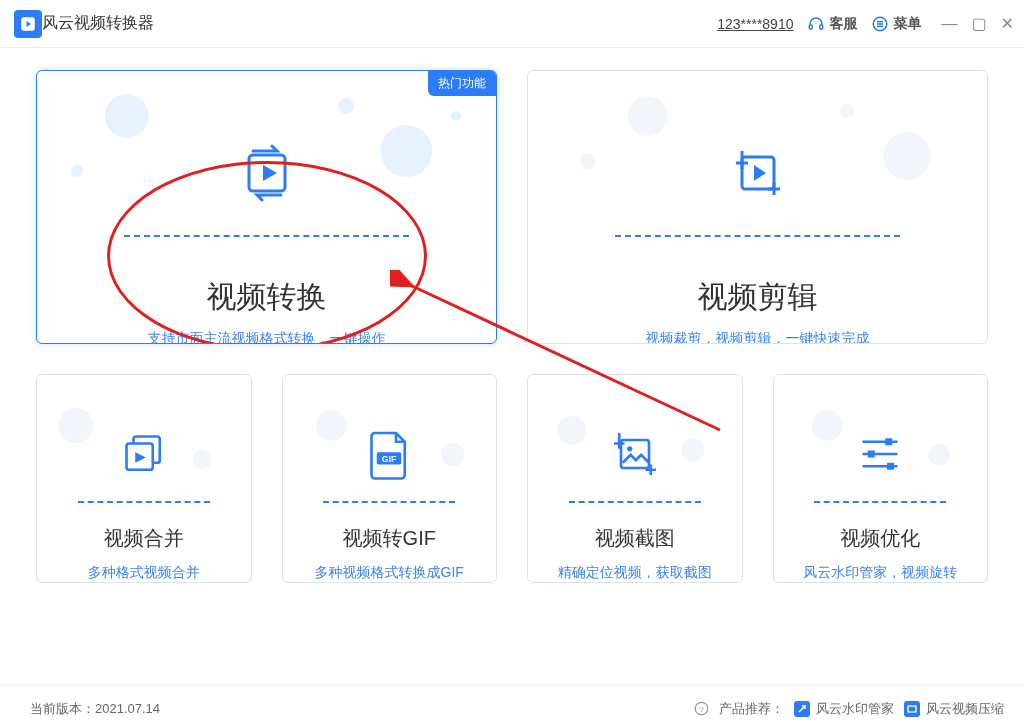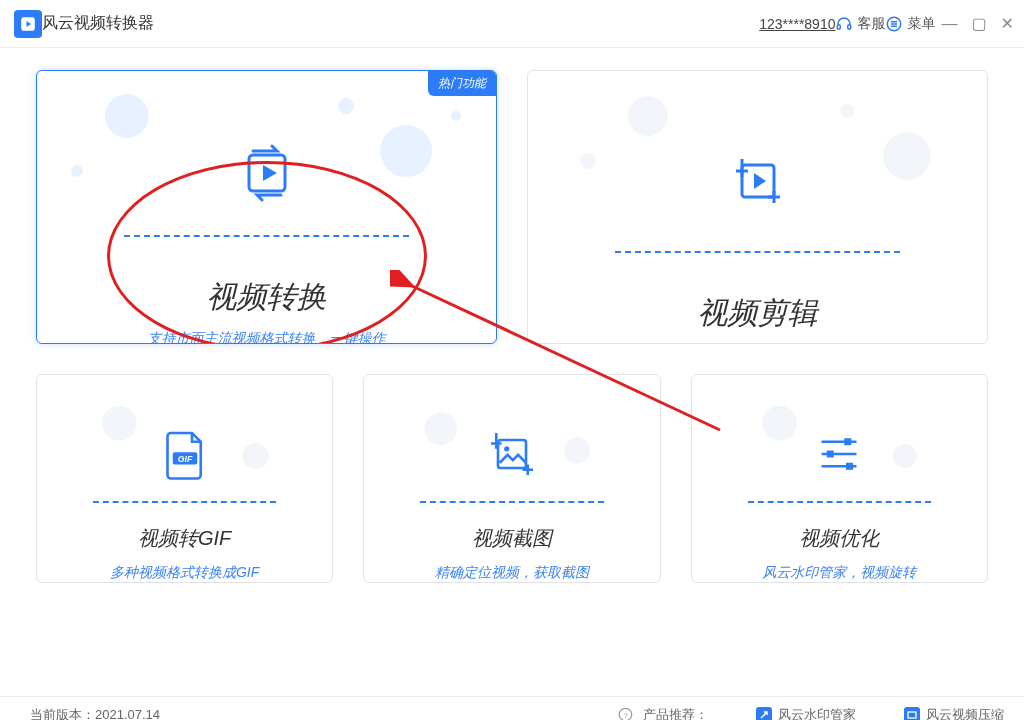--- a/index.html
+++ b/index.html
@@ -21,23 +21,23 @@
     padding: 0 10px 0 14px;
     border-bottom: 1px solid #eee;
     justify-content: space-between;
   }
   .titlebar-left { display: flex; align-items: center; }
   .app-logo {
     width: 28px; height: 28px; background:#2C7BF7; border-radius:4px;
     display:flex; align-items:center; justify-content:center;
   }
   .app-title { font-size: 16px; color:#333; }
-  .titlebar-right { display:flex; align-items:center; font-size:14px; color:#555;margin-left:20px; }
+  .titlebar-right { display:flex; align-items:center; gap:14px; font-size:14px; color:#555;margin-left:20px; }
   .account { text-decoration: underline; color:#444; cursor:pointer; }
-  .titlebar-item { display:flex; align-items:center; gap:4px; cursor:pointer; }
+  .titlebar-item { display:flex; align-items:center; gap:4px; cursor:pointer;font-weight:bold; }
   .win-controls { display:flex; align-items:center; gap:14px; margin-left:6px; color:#888; }
   .win-btn { cursor:pointer; font-size:16px; line-height:1; }
 
   
   .main {
     padding: 22px 36px 12px 36px;
   }
   .row { display:flex; gap:30px; margin-bottom:30px; }
 
   .card {
@@ -46,21 +46,20 @@
     border-radius:6px;
     background:#fff;
     flex:1;
     height:274px;
     display:flex;
     flex-direction:column;
     align-items:center;
     justify-content:flex-start;
     cursor:pointer;
     overflow:hidden;
-    font-style:italic;
   }
   .card.selected { border:1px solid #2C7BF7; box-shadow:0 0 6px rgba(44,123,247,0.25); }
   .card.small { height:209px; }
 
   .badge {
     position:absolute; top:0; right:0;
     background:#2C7BF7; color:#fff;
     font-size:12px; padding:4px 10px;
     border-bottom-left-radius:6px;
   }
@@ -96,28 +95,28 @@
     border:3px solid #e02020;
     border-radius:50%;
     pointer-events:none;
     z-index:5;
   }
   .annot-arrow { position:absolute; z-index:5; pointer-events:none; }
 
   
   .footer {
     position:absolute; left:0; right:0; bottom:0;
-    height:24px;
+    height:36px;
     border-top:1px solid #eee;
     display:flex; align-items:center; justify-content:space-between;
     padding:12px 20px 0 30px;
     font-size:13px; color:#666;
   }
   .footer-right { display:flex; align-items:center; gap:10px; }
-  .rec-chip { display:flex; align-items:center; gap:6px; cursor:pointer;margin-left:38px; }
+  .rec-chip { display:flex; align-items:center; gap:6px; cursor:pointer; }
   .rec-ico { width:16px; height:16px; background:#2C7BF7; border-radius:3px; display:flex; align-items:center; justify-content:center; }
 </style>
 </head>
 <body>
 
 <div class="titlebar">
   <div class="titlebar-left">
     <div class="app-logo">
       <svg width="18" height="18" viewBox="0 0 24 24">
           <rect x="3" y="3" width="18" height="18" rx="3" fill="#fff"></rect>
@@ -193,25 +192,42 @@
           <rect x="16" y="16" width="32" height="32" rx="3" fill="none" stroke="#2C7BF7" stroke-width="3"></rect>
           <polygon points="28,24 40,32 28,40" fill="#2C7BF7"></polygon>
           <line x1="10" y1="22" x2="22" y2="22" stroke="#2C7BF7" stroke-width="3"></line>
           <line x1="16" y1="10" x2="16" y2="28" stroke="#2C7BF7" stroke-width="3"></line>
           <line x1="42" y1="48" x2="54" y2="48" stroke="#2C7BF7" stroke-width="3"></line>
           <line x1="48" y1="42" x2="48" y2="54" stroke="#2C7BF7" stroke-width="3"></line>
         </svg>
       </div>
       <div class="dash-line"></div>
       <div class="card-title">视频剪辑</div>
+      <div class="card-desc">视频裁剪，视频剪辑，一键快速完成</div>
     </div>
   </div>
 
   <div class="row">
 
+    <div class="card small">
+      <svg class="bg-blobs" viewBox="0 0 220 110">
+          <circle cx="40" cy="35" r="18" fill="#f2f6fb"></circle>
+          <circle cx="170" cy="70" r="10" fill="#f2f6fb"></circle>
+        </svg>
+      <div class="icon-wrap">
+        <svg width="56" height="56" viewBox="0 0 64 64">
+          <rect x="20" y="12" width="30" height="30" rx="3" fill="none" stroke="#2C7BF7" stroke-width="3"></rect>
+          <rect x="12" y="20" width="30" height="30" rx="3" fill="#fff" stroke="#2C7BF7" stroke-width="3"></rect>
+          <polygon points="22,30 34,36 22,42" fill="#2C7BF7"></polygon>
+        </svg>
+      </div>
+      <div class="dash-line"></div>
+      <div class="card-title">视频合并</div>
+      <div class="card-desc">多种格式视频合并</div>
+    </div>
 
     <div class="card small">
       <svg class="bg-blobs" viewBox="0 0 220 110">
           <circle cx="50" cy="35" r="16" fill="#f2f6fb"></circle>
           <circle cx="175" cy="65" r="12" fill="#f2f6fb"></circle>
         </svg>
       <div class="icon-wrap">
         <svg width="56" height="56" viewBox="0 0 64 64">
           <path d="M16 8h24l10 10v38a4 4 0 0 1-4 4H16a4 4 0 0 1-4-4V12a4 4 0 0 1 4-4z" fill="none" stroke="#2C7BF7" stroke-width="3"></path>
           <path d="M40 8v10h10" fill="none" stroke="#2C7BF7" stroke-width="3"></path>

